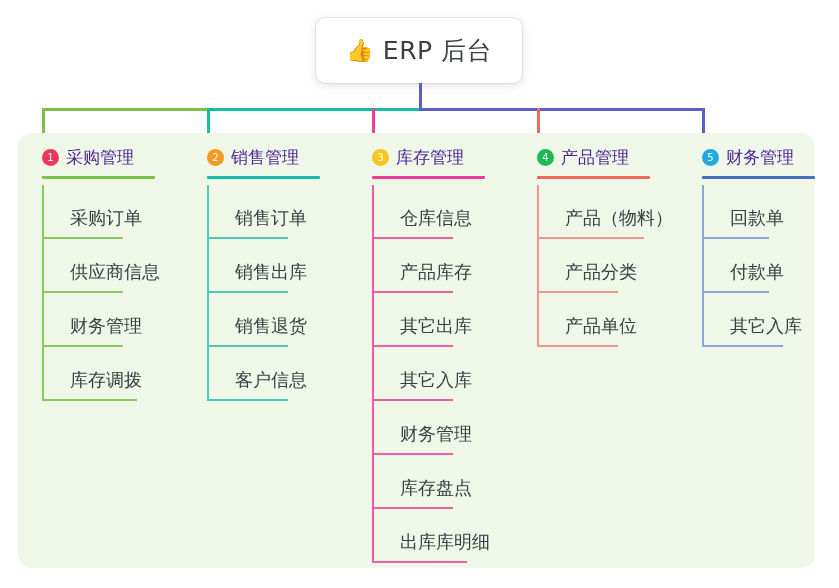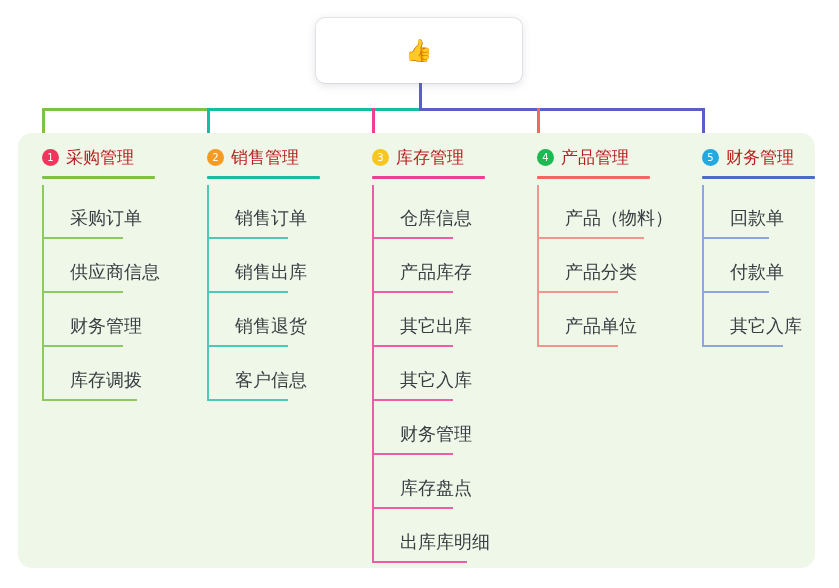--- a/index.html
+++ b/index.html
@@ -80,21 +80,21 @@
     border-radius: 50%;
     color: #ffffff;
     font-size: 10px;
     line-height: 17px;
     text-align: center;
     flex: 0 0 auto;
     font-family: "DejaVu Sans", "Liberation Sans", sans-serif;
   }
   .col-title {
     font-size: 17px;
-    color: #b91c1c;
+    color: #4c1d95;
   }
   .head-rule {
     position: absolute;
     height: 3px;
     border-radius: 1px;
   }
 
   
   .leaves {
     position: absolute;
@@ -126,20 +126,21 @@
     bottom: 0;
     height: 2px;
   }
 </style>
 </head>
 <body>
 
 <div id="root-card">
   <div id="root-title">
     <span id="root-emoji">👍</span>
+    <span>ERP 后台</span>
   </div>
 </div>
 
 <div id="connectors">
     <div class="line" style="left: 419px; top: 83px; width: 3px; height: 28px; background: rgb(91, 94, 198);"></div>
     <div class="line" style="left: 42px; top: 108px; width: 168px; height: 3px; background: rgb(126, 193, 69);"></div>
     <div class="line" style="left: 207px; top: 108px; width: 215px; height: 3px; background: rgb(21, 189, 161);"></div>
     <div class="line" style="left: 419px; top: 108px; width: 286px; height: 3px; background: rgb(91, 94, 198);"></div>
     <div class="line" style="left: 42px; top: 108px; width: 3px; height: 33px; background: rgb(126, 193, 69);"></div>
     <div class="line" style="left: 207px; top: 108px; width: 3px; height: 33px; background: rgb(21, 189, 161);"></div>

